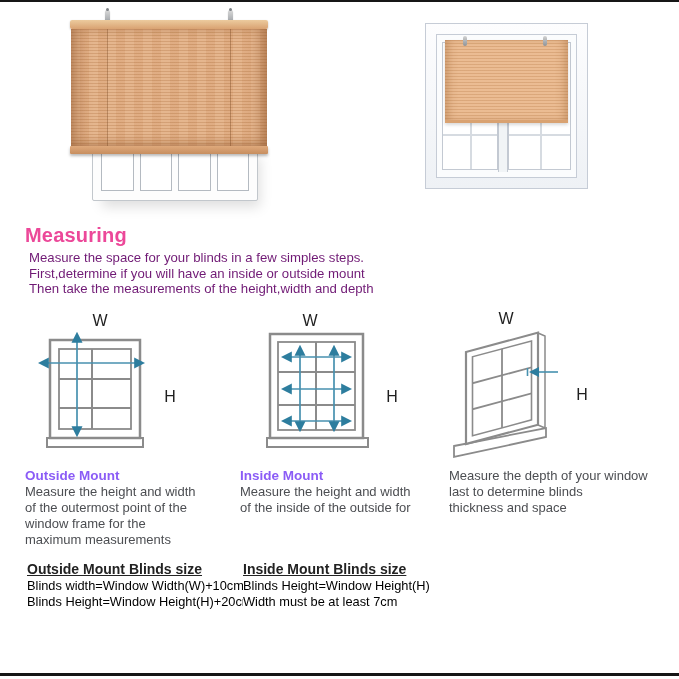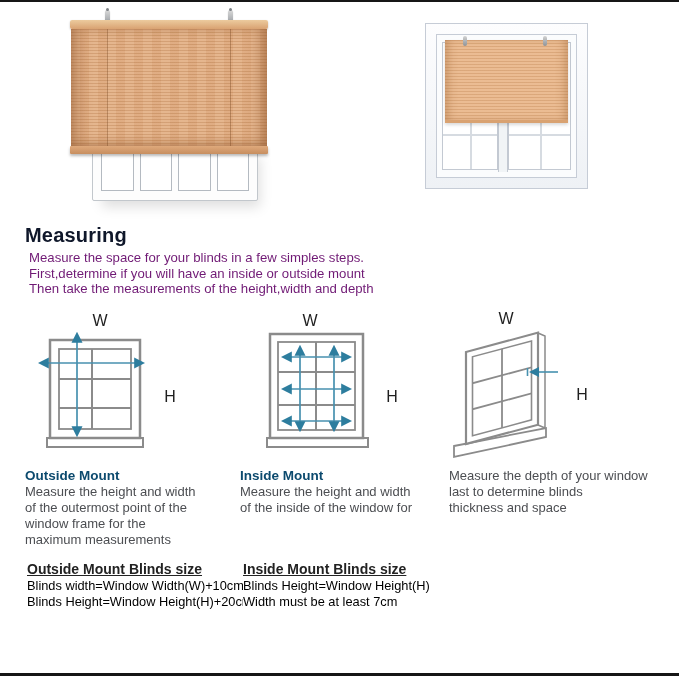--- a/index.html
+++ b/index.html
@@ -57,24 +57,24 @@
   .pr-divider{position:absolute;left:61px;width:8px;top:5px;bottom:5px;background:#f1f4f6;border-left:1px solid #c3c9d2;border-right:1px solid #c3c9d2;}
   .pr-blind{
     position:absolute;left:8px;top:5px;width:123px;height:80px;z-index:2;background:#eab88c;
     background-image:repeating-linear-gradient(180deg, rgba(150,92,45,0.18) 0 1px, rgba(255,255,255,0.06) 1px 3px);
     border-bottom:3px solid #d9a271;
     box-shadow:inset 8px 0 10px -5px rgba(150,92,45,.4), inset -8px 0 10px -5px rgba(150,92,45,.4), 0 2px 3px rgba(0,0,0,.15);
   }
   .hook-sm{position:absolute;width:4px;height:10px;top:-4px;border-radius:2px;background:linear-gradient(#d2d2d2,#8e9398);}
 
   
-  .title{position:absolute;left:25px;top:224px;font-size:20px;font-weight:700;color:#0f172a;letter-spacing:.2px;text-align:right;}
+  .title{position:absolute;left:25px;top:224px;font-size:20px;font-weight:700;color:#ec4899;letter-spacing:.2px;text-align:right;}
   .intro{position:absolute;left:29px;top:250px;font-size:13.2px;color:#701a75;line-height:15.6px;}
   .col{position:absolute;top:468px;font-size:13px;color:#4c4e52;line-height:16px;}
-  .col-h{font-size:13.5px;font-weight:700;color:#0c4a6e;}
+  .col-h{font-size:13.5px;font-weight:700;color:#8b5cf6;}
   .sizes{position:absolute;top:562px;line-height:15.8px;}
   .sizes-h{font-size:14px;font-weight:700;color:#222222;text-decoration:underline;}
   .sizes .ln{font-size:12.8px;color:#000000;white-space:nowrap;}
   .clip{overflow:hidden;}
 
   
   svg{position:absolute;overflow:visible;}
   .dlabel{font-family:"Liberation Sans",sans-serif;font-size:16px;font-weight:500;fill:#1f1f1f;}
 </style>
 </head>
@@ -197,21 +197,21 @@
   <div class="col" style="left:25px;width:212px">
     <div class="col-h">Outside Mount</div>
     <div>Measure the height and width</div>
     <div>of the outermost point of the</div>
     <div>window frame for the</div>
     <div>maximum measurements</div>
   </div>
   <div class="col" style="left:240px;width:208px">
     <div class="col-h">Inside Mount</div>
     <div>Measure the height and width</div>
-    <div>of the inside of the window for</div>
+    <div>of the inside of the outside for</div>
   </div>
   <div class="col" style="left:449px;width:226px">
     <div>Measure the depth of your window</div>
     <div>last to determine blinds</div>
     <div>thickness and space</div>
   </div>
 
   <div class="sizes clip" style="left:27px;width:217px">
     <div class="sizes-h">Outside Mount Blinds size</div>
     <div class="ln">Blinds width=Window Width(W)+10cm</div>

